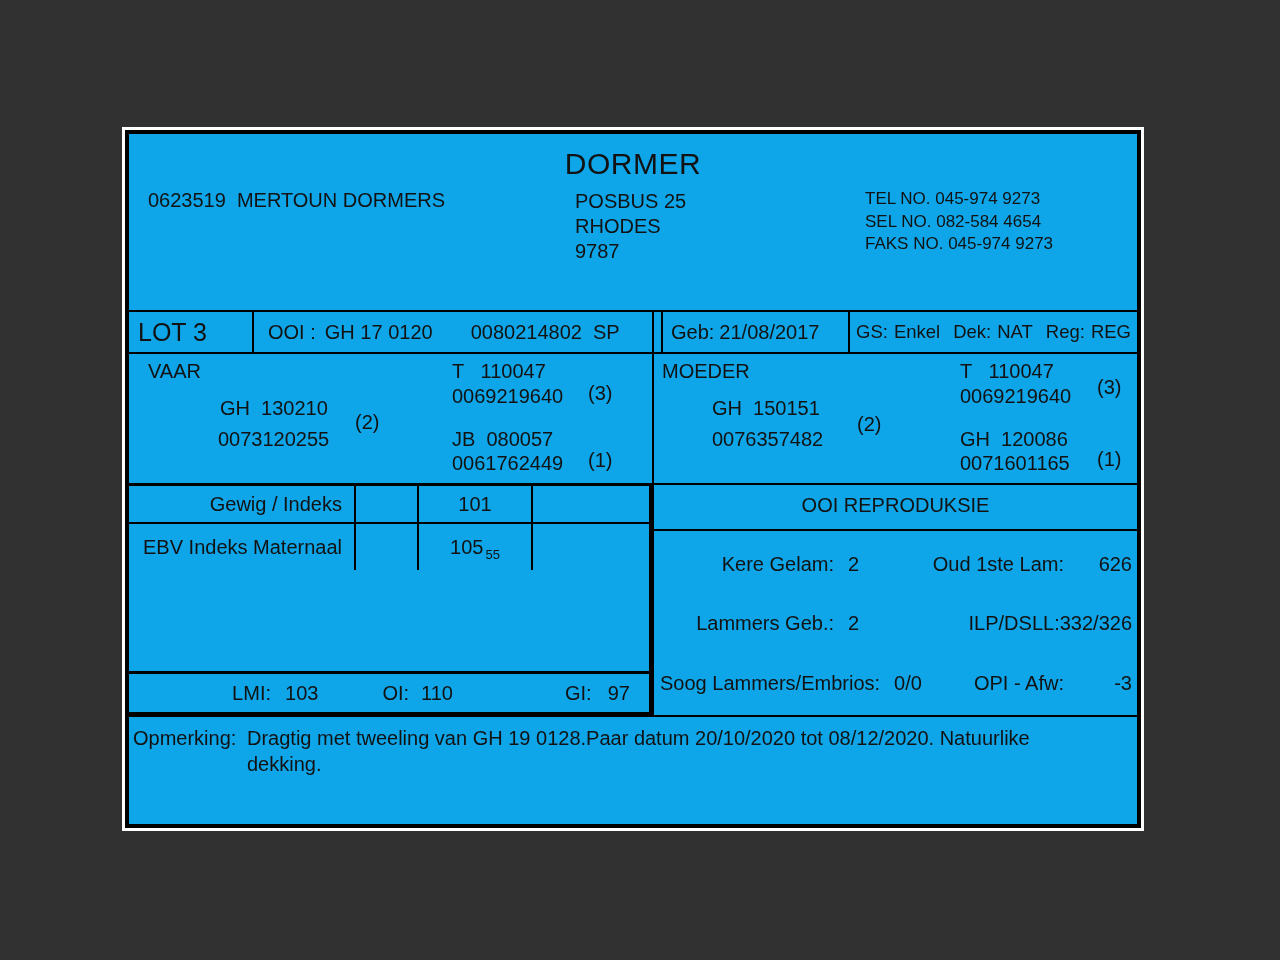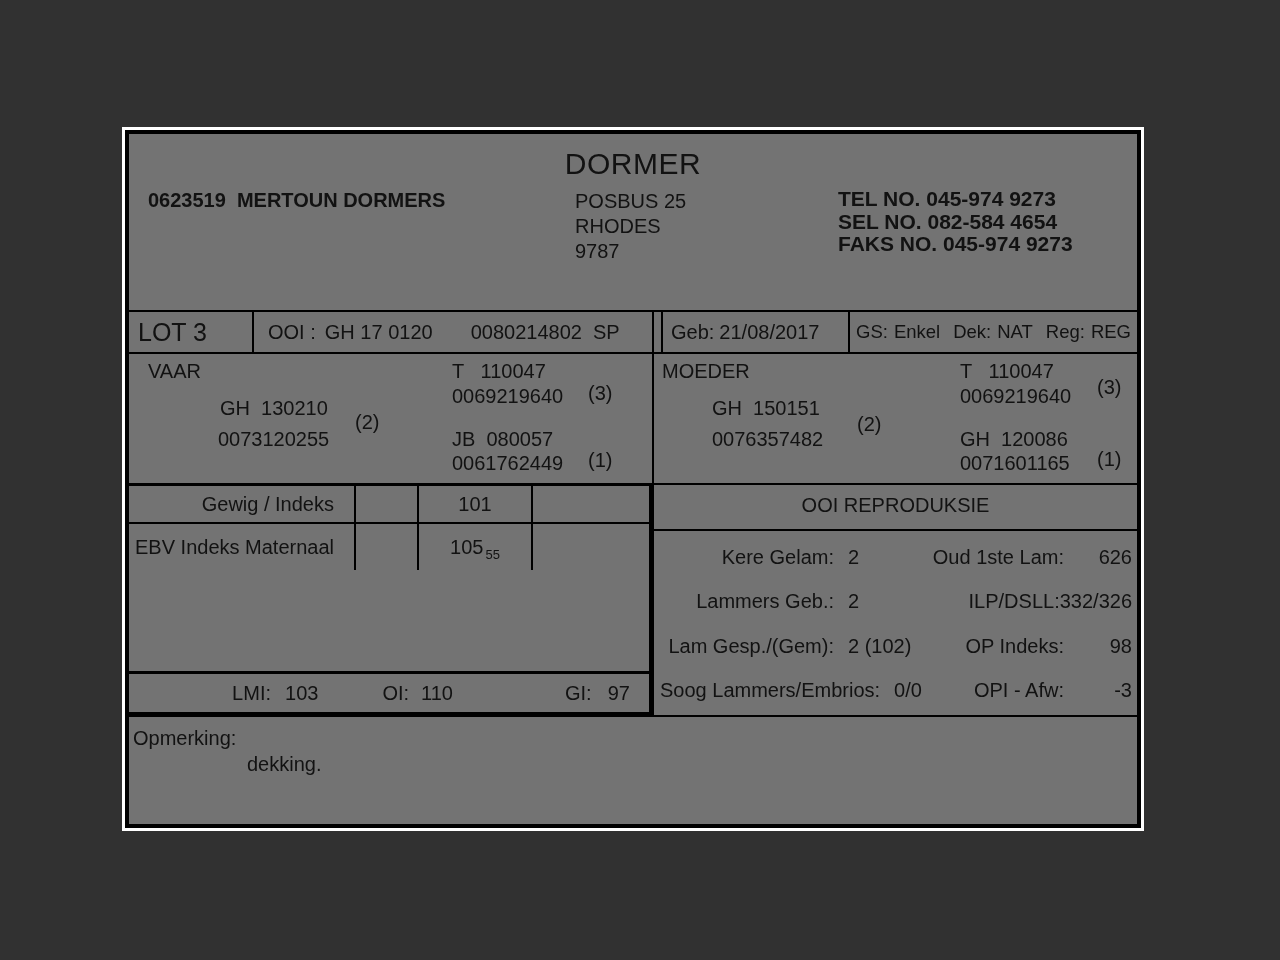--- a/index.html
+++ b/index.html
@@ -4,36 +4,36 @@
 <style>
   html,body { margin:0; padding:0; }
   body {
     width:1280px; height:960px; position:relative;
     background:#313131; overflow:hidden;
     font-family:"Liberation Sans","DejaVu Sans",sans-serif;
     color:#121212;
   }
   .card {
     position:absolute; left:125px; top:130px; width:1016px; height:698px;
-    background:#737373; border:4px solid #000; outline:3px solid #fff;
+    background:#0ea5e9; border:4px solid #000; outline:3px solid #fff;
     box-sizing:border-box;
   }
   .inner { position:relative; width:100%; height:100%; }
   .hline { position:absolute; left:0; right:0; height:2px; background:#000; }
   .vline { position:absolute; width:2px; background:#000; }
   .abs { position:absolute; white-space:nowrap; }
   .pre { white-space:pre; }
 
   
   .title { position:absolute; top:13px; left:0; right:0; text-align:center;
            font-size:30px; letter-spacing:0.5px; }
   .breeder { position:absolute; left:19px; top:55px; font-size:20px; }
-  .breeder span { margin-right:11px;font-weight:bold; }
+  .breeder span { margin-right:11px; }
   .address { position:absolute; left:446px; top:55px; font-size:20px; line-height:25px; }
-  .contact { position:absolute; left:709px; top:54px; font-size:21px; line-height:22.5px;font-weight:bold; }
+  .contact { position:absolute; left:736px; top:54px; font-size:17px; line-height:22.5px; }
 
   
   .lot-row { position:absolute; left:0; right:0; top:178px; height:40px; }
   .lot-num { position:absolute; left:9px; top:0; height:40px; line-height:40px; font-size:25px; }
   .lot-cell { position:absolute; top:0; height:40px; display:flex; align-items:center; font-size:20px; }
   .c-ooi  { left:125px; width:405px; padding-left:14px; }
   .c-geb  { left:534px; width:183px; padding-left:8px; }
   .c-gdr  { left:721px; right:0; justify-content:space-between; padding:0 6px; font-size:18.5px; }
   .pair > span:first-child { margin-right:6px; }
 
@@ -41,21 +41,21 @@
   .ped { position:absolute; top:220px; height:129px; font-size:20px; }
   .ped-vaar { left:0; width:523px; }
   .ped-moeder { left:525px; right:5px; }
 
   
   .si { position:absolute; left:0; top:349px; width:523px; height:191px;
         border:3px solid #000; border-left:none; box-sizing:border-box; font-size:20px; }
   .si-row { display:flex; border-bottom:2px solid #000; box-sizing:border-box; }
   .si-row:last-child { border-bottom:none; }
   .si-c { box-sizing:border-box; display:flex; align-items:center; justify-content:center; }
-  .si-c1 { width:225px; justify-content:flex-end; padding-right:20px; }
+  .si-c1 { width:225px; justify-content:flex-end; padding-right:12px; }
   .si-c2 { width:63px;  border-left:2px solid #000; }
   .si-c3 { width:114px; border-left:2px solid #000; }
   .si-c4 { flex:1;      border-left:2px solid #000; }
   .si-h .si-c1 { justify-content:center; padding-right:0; }
   .si-h-na { align-items:flex-start !important; justify-content:flex-start !important;
              padding:1px 0 0 5px; line-height:24px; white-space:normal; }
   .sub { font-size:13px; position:relative; top:7px; margin-left:2px; }
   .sub-gap { margin-left:9px; }
 
   
@@ -206,35 +206,30 @@
           <span class="rl2">Oud 1ste Lam:</span>
           <span class="rv2">626</span>
         </div>
         <div class="rep-row">
           <span class="rl1">Lammers Geb.:</span>
           <span class="rv1">2</span>
           <span class="rl2">ILP/DSLL:</span>
           <span class="rv2">332/326</span>
         </div>
         <div class="rep-row">
-          <span class="rl1">Lam Gesp./(Gem):</span>
-          <span class="rv1">2 (102)</span>
-          <span class="rl2">OP Indeks:</span>
-          <span class="rv2">98</span>
-        </div>
-        <div class="rep-row">
           <span class="rl1">Soog Lammers/Embrios:</span>
           <span class="rv1">0/0</span>
           <span class="rl2">OPI - Afw:</span>
           <span class="rv2">-3</span>
         </div>
       </div>
     </div>
 
     <div class="remark">
       <div class="rem-line1">
         <span class="rem-label">Opmerking:</span>
+        <span>Dragtig met tweeling van GH 19 0128.Paar datum 20/10/2020 tot 08/12/2020. Natuurlike</span>
       </div>
       <div class="rem-line2">dekking.</div>
     </div>
 
   </div>
 </div>
 
 </body></html>

